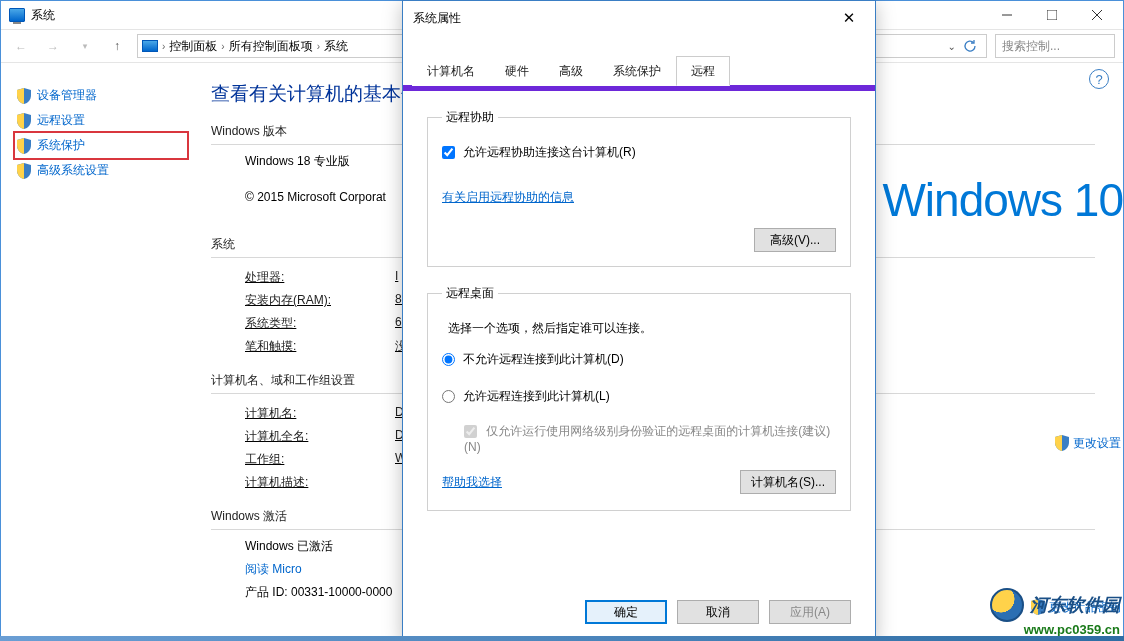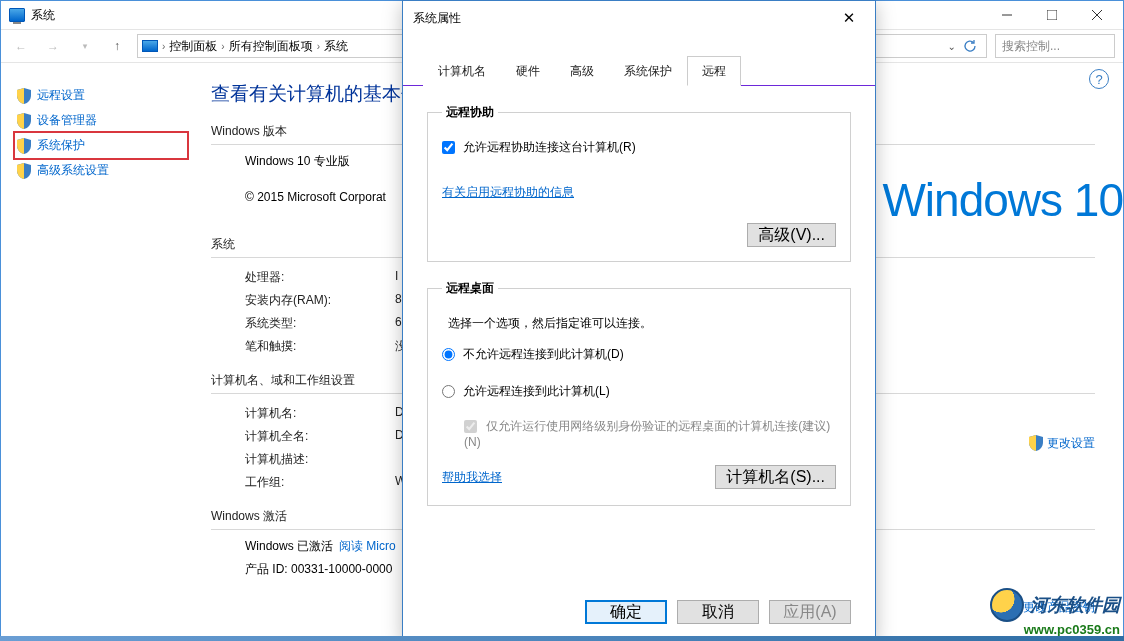--- a/index.html
+++ b/index.html
@@ -33,47 +33,47 @@
 .side-item a { color:#0066cc; text-decoration:none; }
 .side-item.boxed { outline:2px solid #d9363e; outline-offset:0; }
 .sidebar-bottom { position:absolute; bottom:18px; left:14px; }
 .sidebar-bottom .hdr { color:#555; margin-bottom:8px; }
 .sidebar-bottom a { color:#0066cc; text-decoration:none; }
 
 .content { flex:1; padding: 18px 28px 18px 10px; position:relative; }
 .content h1 { font-weight:400; font-size:19px; color:#003399; margin-bottom:16px; }
 .sect-h { font-size:12px; color:#222; margin: 6px 0 8px 0; }
 .sect-line { border-bottom:1px solid #d8d8d8; padding-bottom:4px; margin-bottom:8px; }
-.kv { display:flex; padding: 3px 0 3px 34px; font-size:12px; }
+.kv { display:flex; padding: 3px 0 3px 34px; font-size:12px;text-decoration:underline; }
 .kv .k { width: 150px; color:#222; }
 .kv .v { color:#222; }
 .indent { padding-left:34px; }
 .win10-logo { position:absolute; right:0; top:110px; font-size:46px; font-weight:300; color:#0078d7; letter-spacing:-1px; }
-.right-link { position:absolute; right:28px; display:flex; align-items:flex-start; gap:4px; }
+.right-link { position:absolute; right:2px; display:flex; align-items:flex-start; gap:4px; }
 .right-link a { color:#0066cc; text-decoration:none; }
 .right-link .shield { width:14px; height:16px; }
 .right-link.r1 { top:372px; } .right-link.r2 { top:536px; }
 
 .help-btn { position:absolute; top:68px; right:14px; width:20px; height:20px; border-radius:50%; border:1px solid #3a7ec4; color:#3a7ec4; display:flex; align-items:center; justify-content:center; font-size:13px; }
 
 
 .dialog { position:absolute; left:402px; top:0; width:474px; height:641px; background:#fff; border:1px solid #3a7ec4; box-shadow:0 4px 18px rgba(0,0,0,0.25); display:flex; flex-direction:column; }
 .dlg-title { height:34px; display:flex; align-items:center; padding:0 10px; font-size:12px; }
 .dlg-close { margin-left:auto; width:32px; height:24px; display:flex; align-items:center; justify-content:center; font-size:15px; }
-.dlg-tabs { display:flex; border-bottom:1px solid #6d28d9; padding: 20px 20px 0 20px; gap:0; }
+.dlg-tabs { display:flex; border-bottom:6px solid #6d28d9; padding: 20px 20px 0 9px; gap:0; }
 .dlg-tab { padding:6px 14px 5px 14px; border:1px solid transparent; border-bottom:none; font-size:12px; color:#222; cursor:pointer; position:relative; top:1px; background:#fff; }
 .dlg-tab.active { border-color:#ccc; border-bottom:1px solid #fff; }
 .dlg-body { flex:1; padding: 18px 24px; font-size:12px; }
 fieldset { border:1px solid #d0d0d0; padding: 14px 14px 16px 14px; margin-bottom:18px; position:relative; }
-legend { padding:0 4px; font-size:12px;font-weight:bold; }
+legend { padding:0 4px; font-size:12px; }
 .chk-row, .rad-row { display:flex; align-items:center; gap:8px; padding:4px 0; }
 .chk-row input, .rad-row input { margin:0; }
 .link { color:#0066cc; text-decoration:underline; cursor:pointer; }
 fieldset .btn-adv { position:absolute; right:14px; bottom:14px; }
-.btn { min-width:82px; height:24px; border:1px solid #adadad; background:#e1e1e1; font-size:16px; padding:0 10px; cursor:pointer; }
+.btn { min-width:82px; height:24px; border:1px solid #adadad; background:#e1e1e1; font-size:12px; padding:0 10px; cursor:pointer; }
 .btn.primary { border:2px solid #0078d7; background:#e5f1fb; }
 .btn.disabled { color:#888; }
 .note { color:#888; padding-left:22px; margin-top:6px; }
 .note input { vertical-align:middle; margin-right:6px; }
 .dlg-foot { display:flex; gap:10px; justify-content:flex-end; padding: 10px 24px 16px 24px; align-items:center; }
 .desc { margin:4px 0 10px 6px; }
 .bottom-row { display:flex; align-items:center; justify-content:space-between; margin-top:16px; }
 
 
 .watermark { position:absolute; right:4px; bottom:4px; text-align:right; font-size:11px; }
@@ -143,28 +143,28 @@
 
   <div class="help-btn">?</div>
 
   <div class="body-area">
     <div class="sidebar">
       <div class="side-item">
         <span class="shield"><svg viewBox="0 0 14 16">
               <path d="M7 0l7 2v5c0 5-3 8-7 9C3 15 0 12 0 7V2z" fill="#3a7ec4"></path>
               <path d="M7 0v16C3 15 0 12 0 7V2z" fill="#ffd24a"></path>
             </svg></span>
+        <a>设备管理器</a>
+      </div>
+      <div class="side-item">
+        <span class="shield"><svg viewBox="0 0 14 16">
+              <path d="M7 0l7 2v5c0 5-3 8-7 9C3 15 0 12 0 7V2z" fill="#3a7ec4"></path>
+              <path d="M7 0v16C3 15 0 12 0 7V2z" fill="#ffd24a"></path>
+            </svg></span>
         <a>远程设置</a>
-      </div>
-      <div class="side-item">
-        <span class="shield"><svg viewBox="0 0 14 16">
-              <path d="M7 0l7 2v5c0 5-3 8-7 9C3 15 0 12 0 7V2z" fill="#3a7ec4"></path>
-              <path d="M7 0v16C3 15 0 12 0 7V2z" fill="#ffd24a"></path>
-            </svg></span>
-        <a>设备管理器</a>
       </div>
       <div class="side-item boxed">
         <span class="shield"><svg viewBox="0 0 14 16">
               <path d="M7 0l7 2v5c0 5-3 8-7 9C3 15 0 12 0 7V2z" fill="#3a7ec4"></path>
               <path d="M7 0v16C3 15 0 12 0 7V2z" fill="#ffd24a"></path>
             </svg></span>
         <a>系统保护</a>
       </div>
       <div class="side-item">
         <span class="shield"><svg viewBox="0 0 14 16">
@@ -172,21 +172,21 @@
               <path d="M7 0v16C3 15 0 12 0 7V2z" fill="#ffd24a"></path>
             </svg></span>
         <a>高级系统设置</a>
       </div>
     </div>
 
     <div class="content">
       <h1>查看有关计算机的基本信息</h1>
 
       <div class="sect-h sect-line">Windows 版本</div>
-      <div class="indent">Windows 10 专业版</div>
+      <div class="indent">Windows 18 专业版</div>
       <div class="indent" style="margin-top:20px;">© 2015 Microsoft Corporat</div>
       <div class="win10-logo">Windows 10</div>
 
       <div class="sect-h sect-line" style="margin-top:32px;">系统</div>
       <div class="kv">
           <span class="k">处理器:</span>
           <span class="v">I</span>
         </div>
       <div class="kv">
           <span class="k">安装内存(RAM):</span>
@@ -204,38 +204,38 @@
       <div class="sect-h sect-line" style="margin-top:14px;">计算机名、域和工作组设置</div>
       <div class="kv">
           <span class="k">计算机名:</span>
           <span class="v">D</span>
         </div>
       <div class="kv">
           <span class="k">计算机全名:</span>
           <span class="v">D</span>
         </div>
       <div class="kv">
+          <span class="k">工作组:</span>
+          <span class="v">W</span>
+        </div>
+      <div class="kv">
           <span class="k">计算机描述:</span>
           <span class="v"></span>
         </div>
-      <div class="kv">
-          <span class="k">工作组:</span>
-          <span class="v">W</span>
-        </div>
 
       <div class="right-link r1">
         <span class="shield"><svg viewBox="0 0 14 16">
               <path d="M7 0l7 2v5c0 5-3 8-7 9C3 15 0 12 0 7V2z" fill="#3a7ec4"></path>
               <path d="M7 0v16C3 15 0 12 0 7V2z" fill="#ffd24a"></path>
             </svg></span>
         <a>更改设置</a>
       </div>
 
       <div class="sect-h sect-line" style="margin-top:14px;">Windows 激活</div>
-      <div class="indent" style="display:flex;gap:6px;">
+      <div class="indent" style="display:flex;gap:6px;flex-direction:column;">
         <span>Windows 已激活</span>
         <span class="link" style="text-decoration:none;">阅读 Micro</span>
       </div>
       <div class="indent" style="margin-top:6px;">产品 ID: 00331-10000-0000</div>
 
       <div class="right-link r2">
         <span class="shield"><svg viewBox="0 0 14 16">
               <path d="M7 0l7 2v5c0 5-3 8-7 9C3 15 0 12 0 7V2z" fill="#3a7ec4"></path>
               <path d="M7 0v16C3 15 0 12 0 7V2z" fill="#ffd24a"></path>
             </svg></span>

